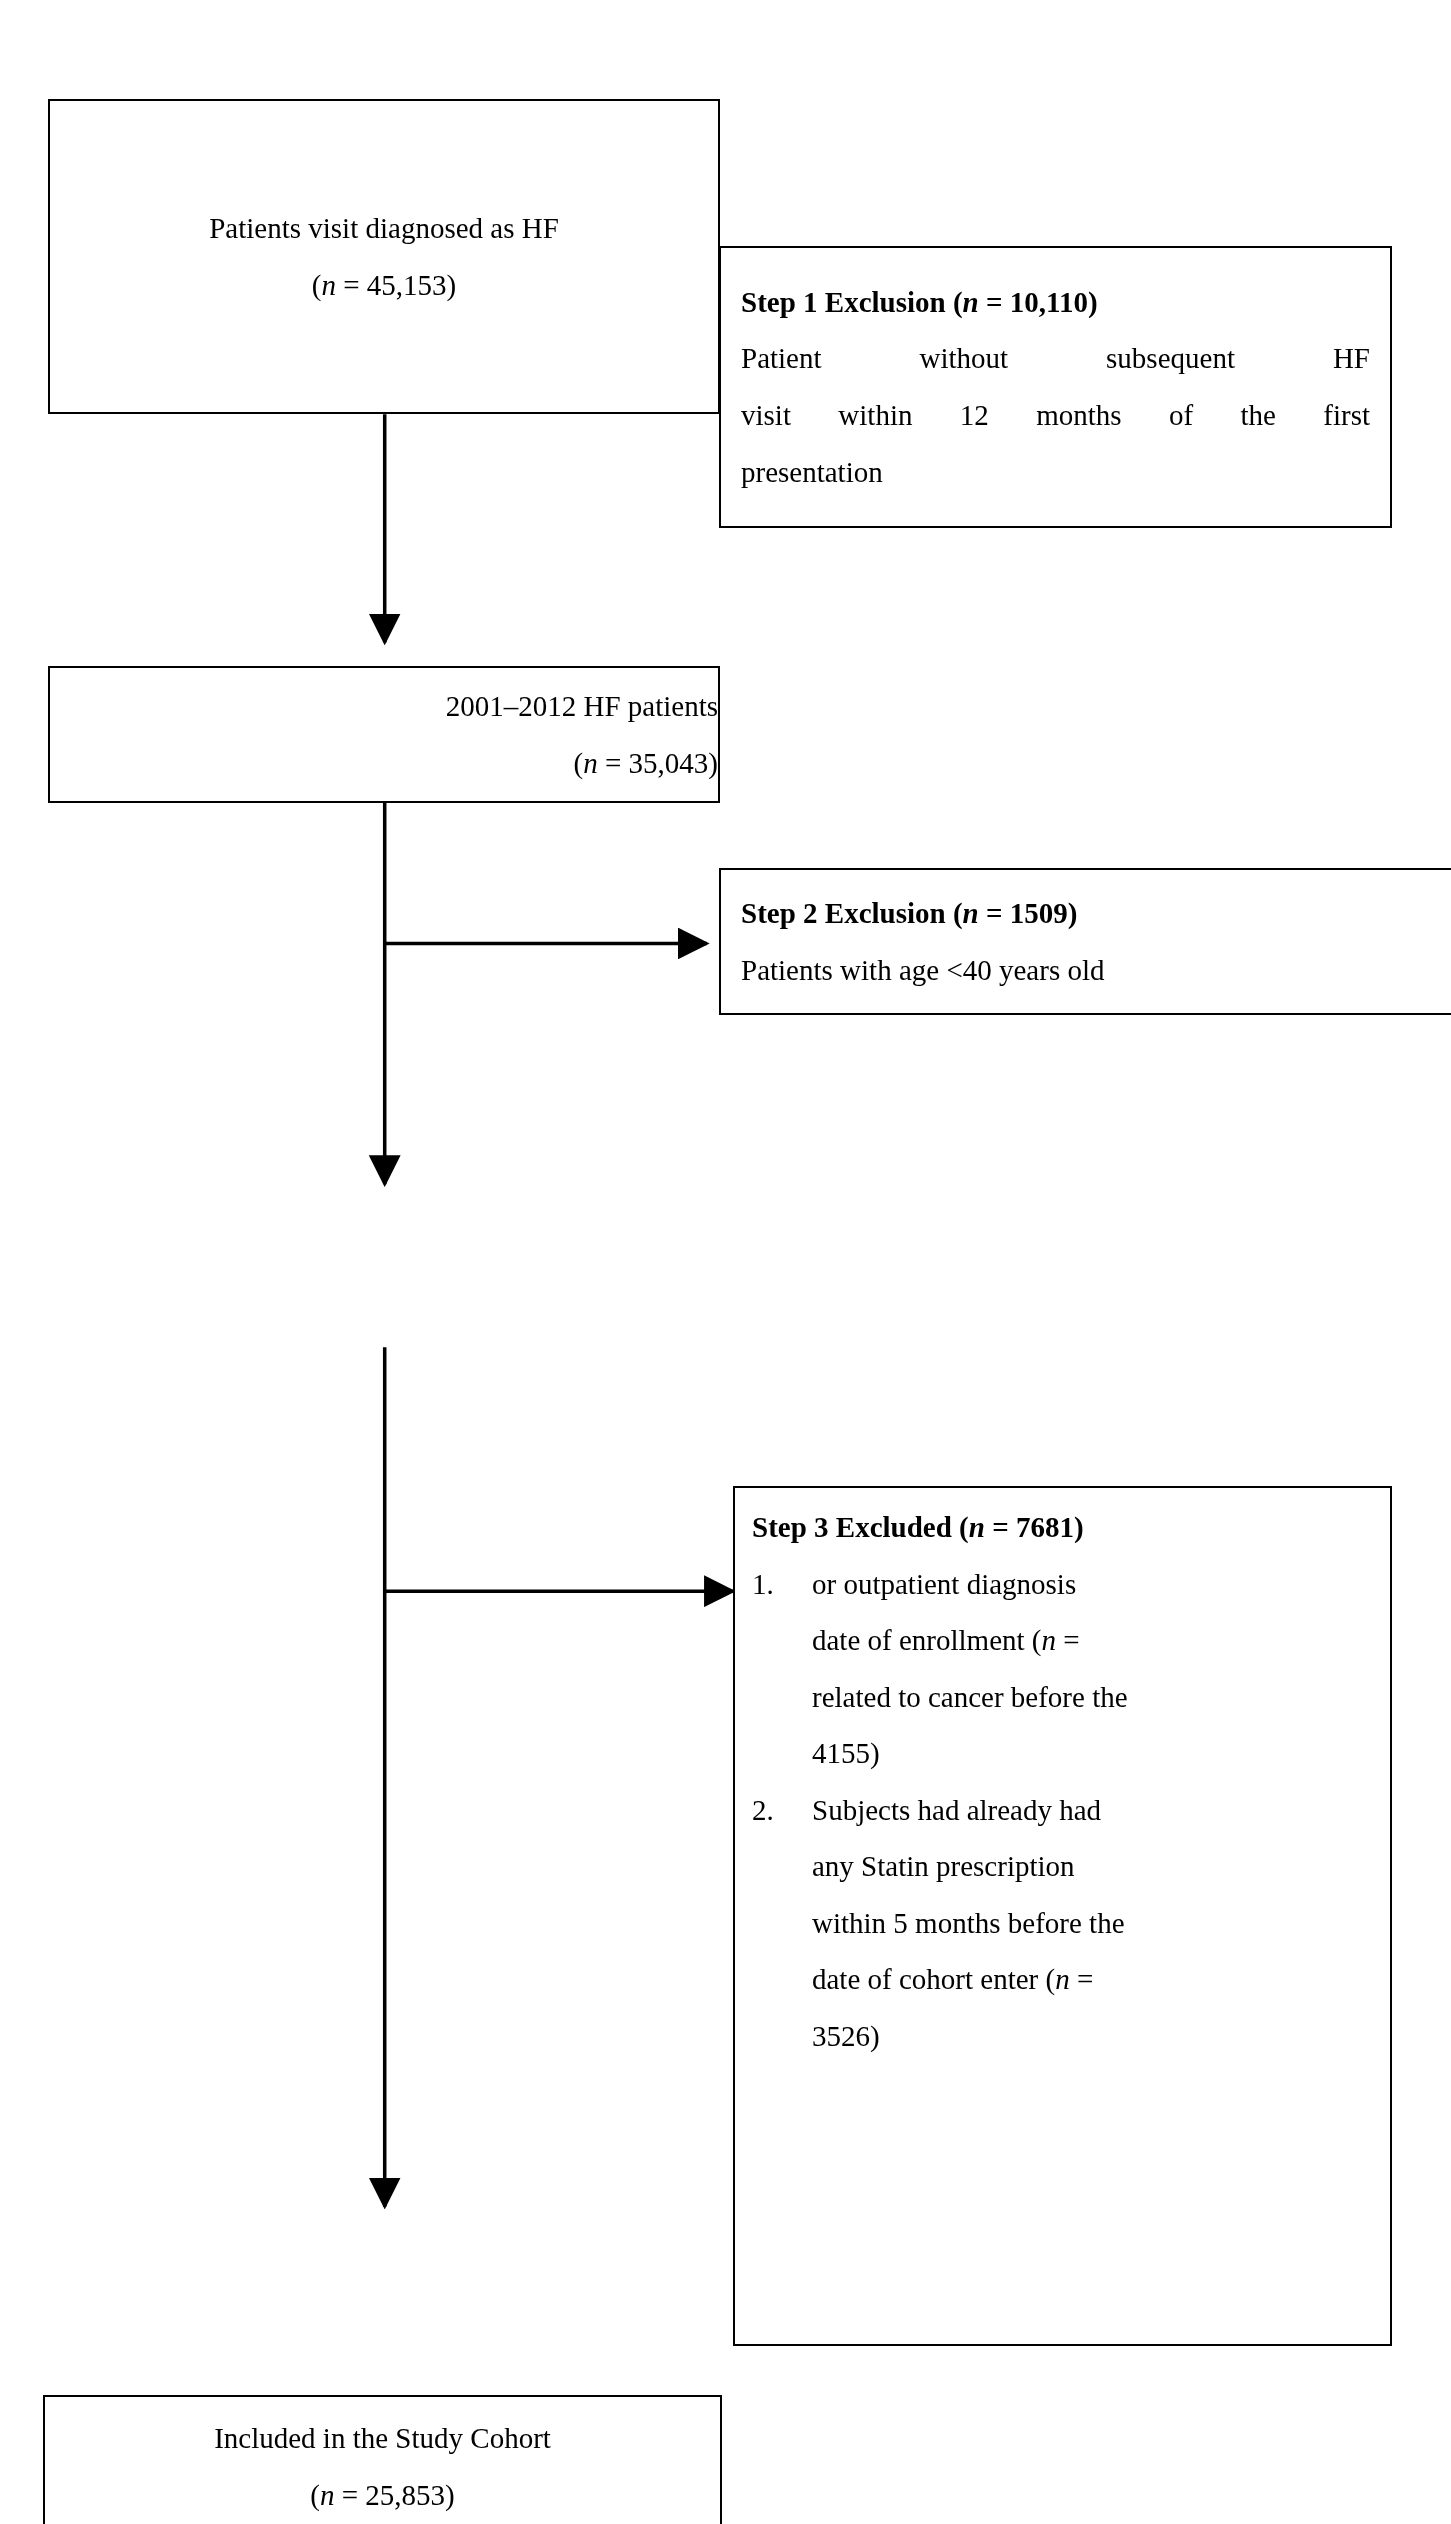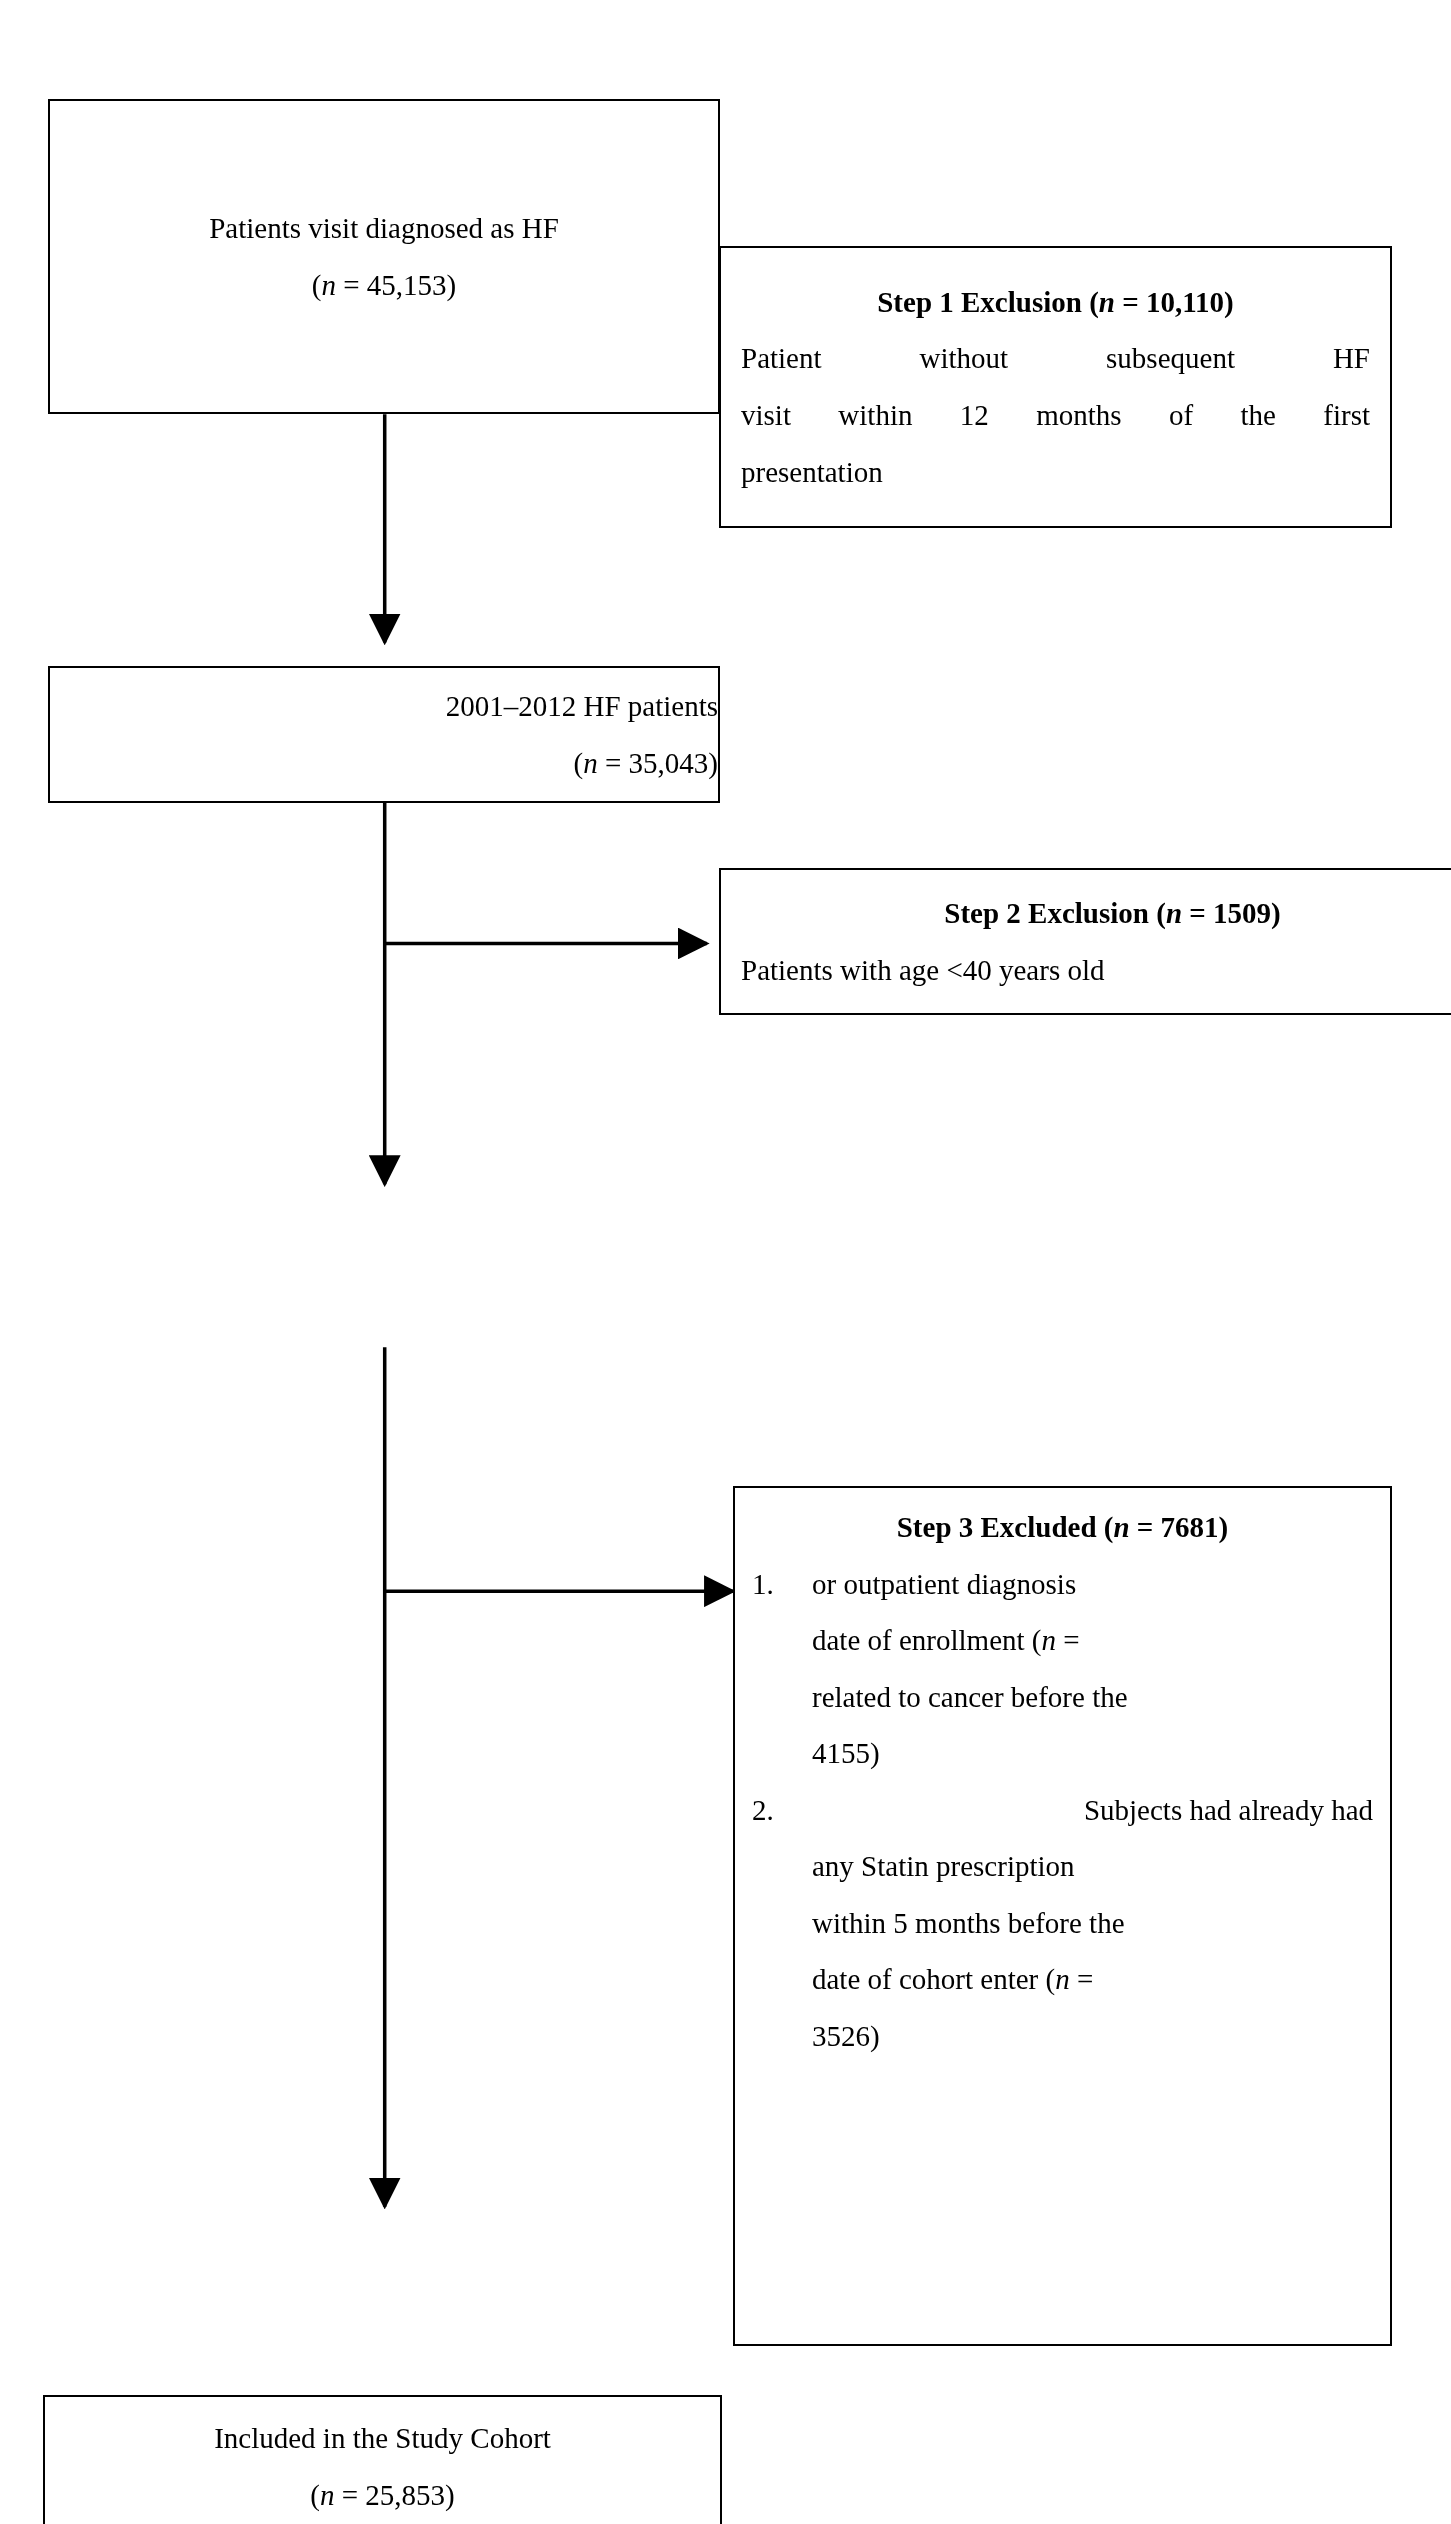--- a/index.html
+++ b/index.html
@@ -32,21 +32,21 @@
     text-align-last:justify;
     font-size:29px;
     line-height:1.95;
   }
   .line-l{
     text-align:left;
     font-size:29px;
     line-height:1.95;
   }
   .hdr{
-    text-align:center;
+    text-align:left;
     font-weight:bold;
     font-size:29px;
     line-height:1.95;
     white-space:nowrap;
   }
   .pad-a{padding:0 17px;}
   .pad-b{padding:0 20px;}
   em,.it{font-style:italic;}
   .ol{
     list-style:none;
@@ -145,21 +145,21 @@
         <span class="txt">
           <span style="display:block;">or outpatient diagnosis</span>
           <span style="display:block;"><span>date of enrollment (</span><span class="it">n</span><span> =</span></span>
           <span style="display:block;">related to cancer before the</span>
           <span style="display:block;">4155)</span>
         </span>
       </li>
       <li>
         <span class="num">2.</span>
         <span class="txt">
-          <span style="display:block;text-align:right;">Subjects had already had</span>
+          <span style="display:block;">Subjects had already had</span>
           <span style="display:block;">any Statin prescription</span>
           <span style="display:block;">within 5 months before the</span>
           <span style="display:block;"><span>date of cohort enter (</span><span class="it">n</span><span> =</span></span>
           <span style="display:block;">3526)</span>
         </span>
       </li>
     </ol>
   </div>
 
   <div class="node" style="left:43px; top:2395px; width:679px; height:143px;">

